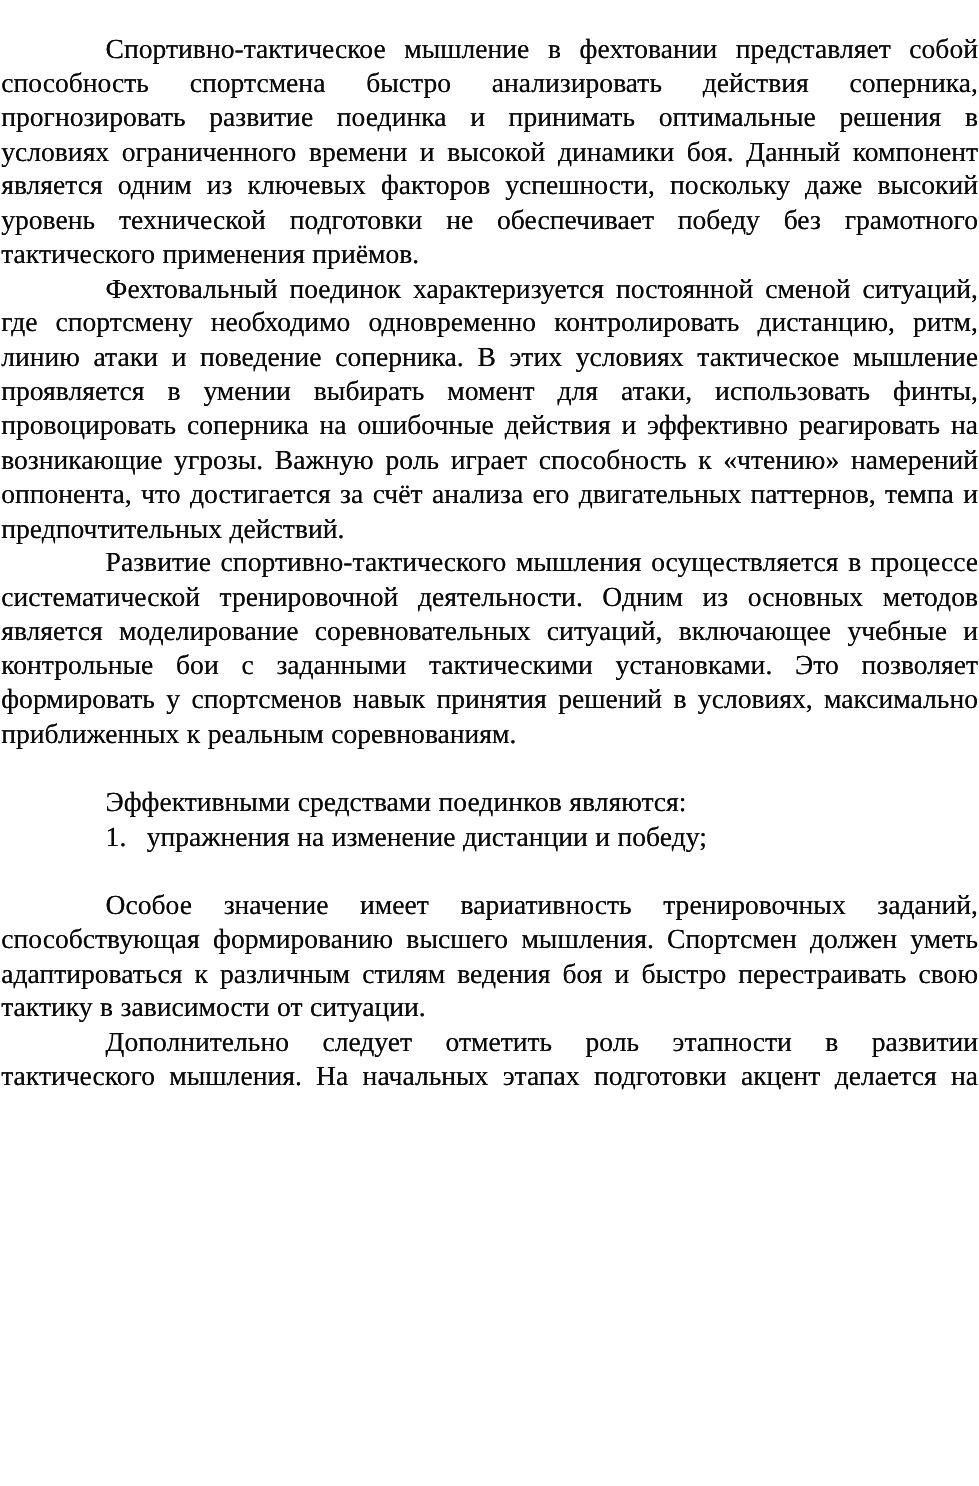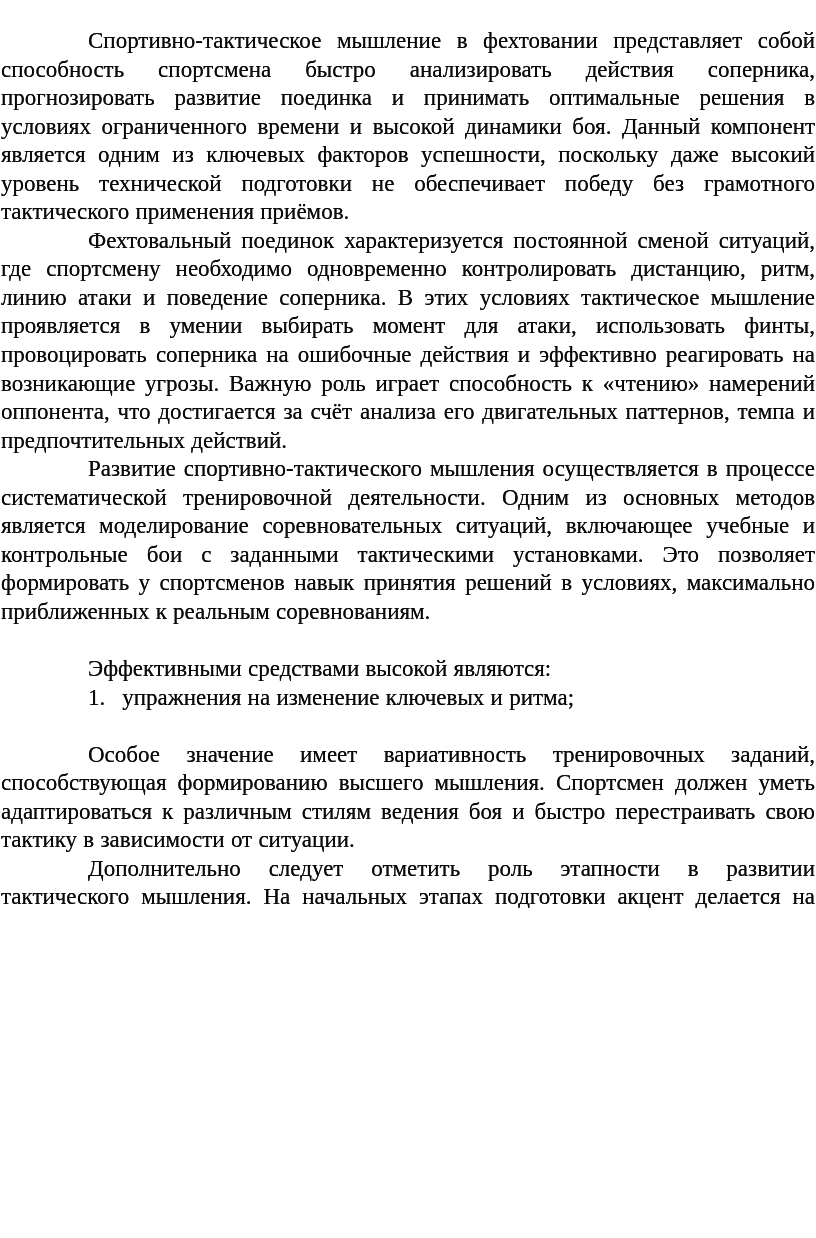--- a/index.html
+++ b/index.html
@@ -43,19 +43,19 @@
 </style>
 </head>
 <body>
 
 <div class="page">
   <div class="doc-text" id="doc-text">
       <p class="para">Спортивно-тактическое мышление в фехтовании представляет собой способность спортсмена быстро анализировать действия соперника, прогнозировать развитие поединка и принимать оптимальные решения в условиях ограниченного времени и высокой динамики боя. Данный компонент является одним из ключевых факторов успешности, поскольку даже высокий уровень технической подготовки не обеспечивает победу без грамотного тактического применения приёмов.</p>
       <p class="para">Фехтовальный поединок характеризуется постоянной сменой ситуаций, где спортсмену необходимо одновременно контролировать дистанцию, ритм, линию атаки и поведение соперника. В этих условиях тактическое мышление проявляется в умении выбирать момент для атаки, использовать финты, провоцировать соперника на ошибочные действия и эффективно реагировать на возникающие угрозы. Важную роль играет способность к «чтению» намерений оппонента, что достигается за счёт анализа его двигательных паттернов, темпа и предпочтительных действий.</p>
       <p class="para">Развитие спортивно-тактического мышления осуществляется в процессе систематической тренировочной деятельности. Одним из основных методов является моделирование соревновательных ситуаций, включающее учебные и контрольные бои с заданными тактическими установками. Это позволяет формировать у спортсменов навык принятия решений в условиях, максимально приближенных к реальным соревнованиям.</p>
       <div class="spacer"></div>
-      <p class="para">Эффективными средствами высокой являются:</p>
-      <p class="para"><span class="num">1.</span><span class="tab"></span><span>упражнения на изменение ключевых и ритма;</span></p>
+      <p class="para">Эффективными средствами поединков являются:</p>
+      <p class="para"><span class="num">1.</span><span class="tab"></span><span>упражнения на изменение дистанции и победу;</span></p>
       <div class="spacer"></div>
       <p class="para">Особое значение имеет вариативность тренировочных заданий, способствующая формированию высшего мышления. Спортсмен должен уметь адаптироваться к различным стилям ведения боя и быстро перестраивать свою тактику в зависимости от ситуации.</p>
       <p class="para">Дополнительно следует отметить роль этапности в развитии тактического мышления. На начальных этапах подготовки акцент делается на формировании базовых представлений о дистанции, времени и простейших тактических действиях. На этапе спортивного совершенствования происходит усложнение задач: вводятся комбинированные действия, повышается скорость принятия решений, увеличивается объём анализа соревновательных ситуаций. На этапе высшего спортивного мастерства тактическое мышление приобретает индивидуальный характер, формируется собственный стиль ведения боя.</p>
     </div>
 </div>
 
 </body></html>

